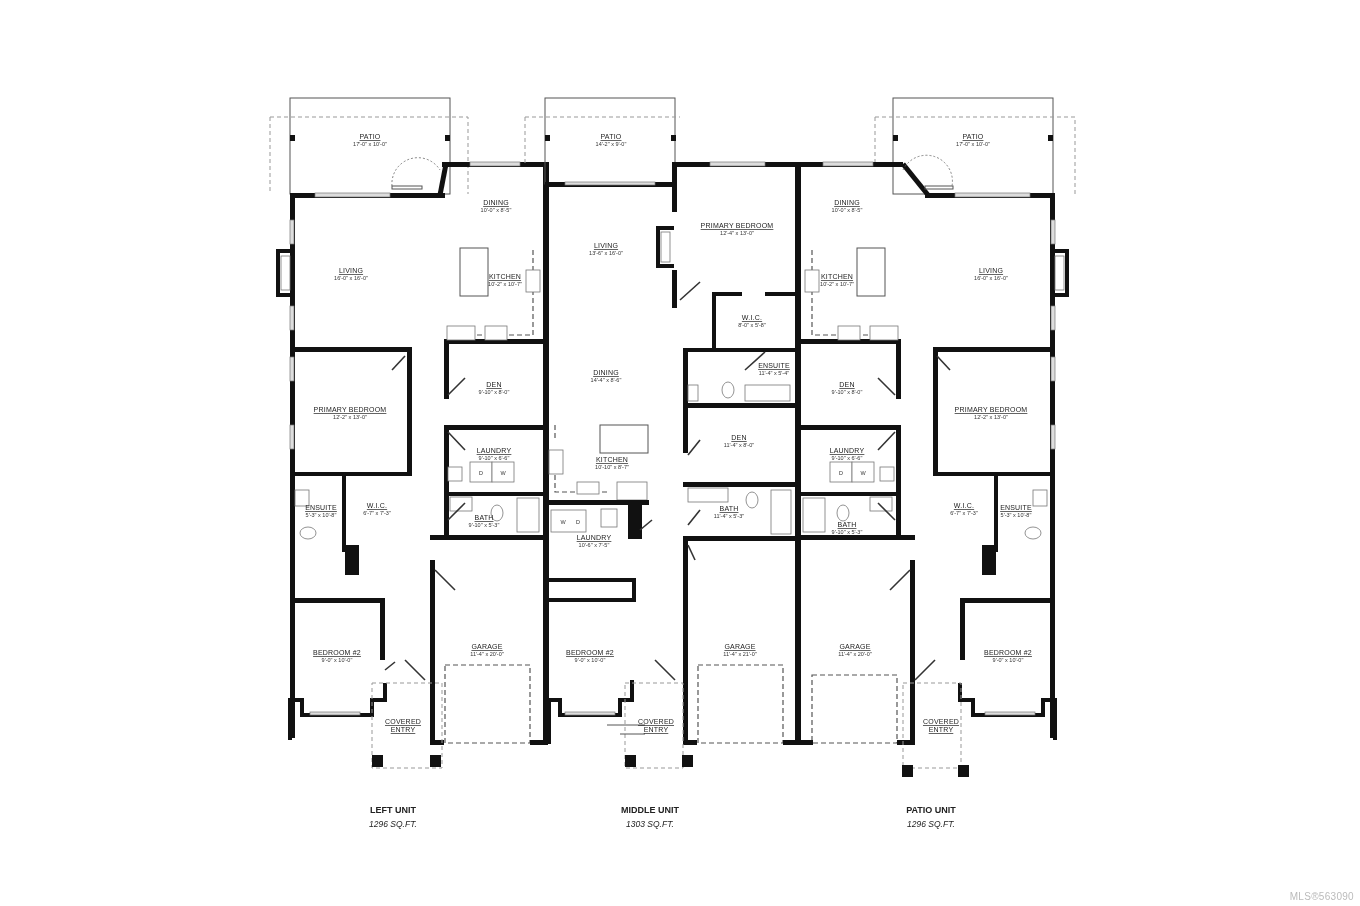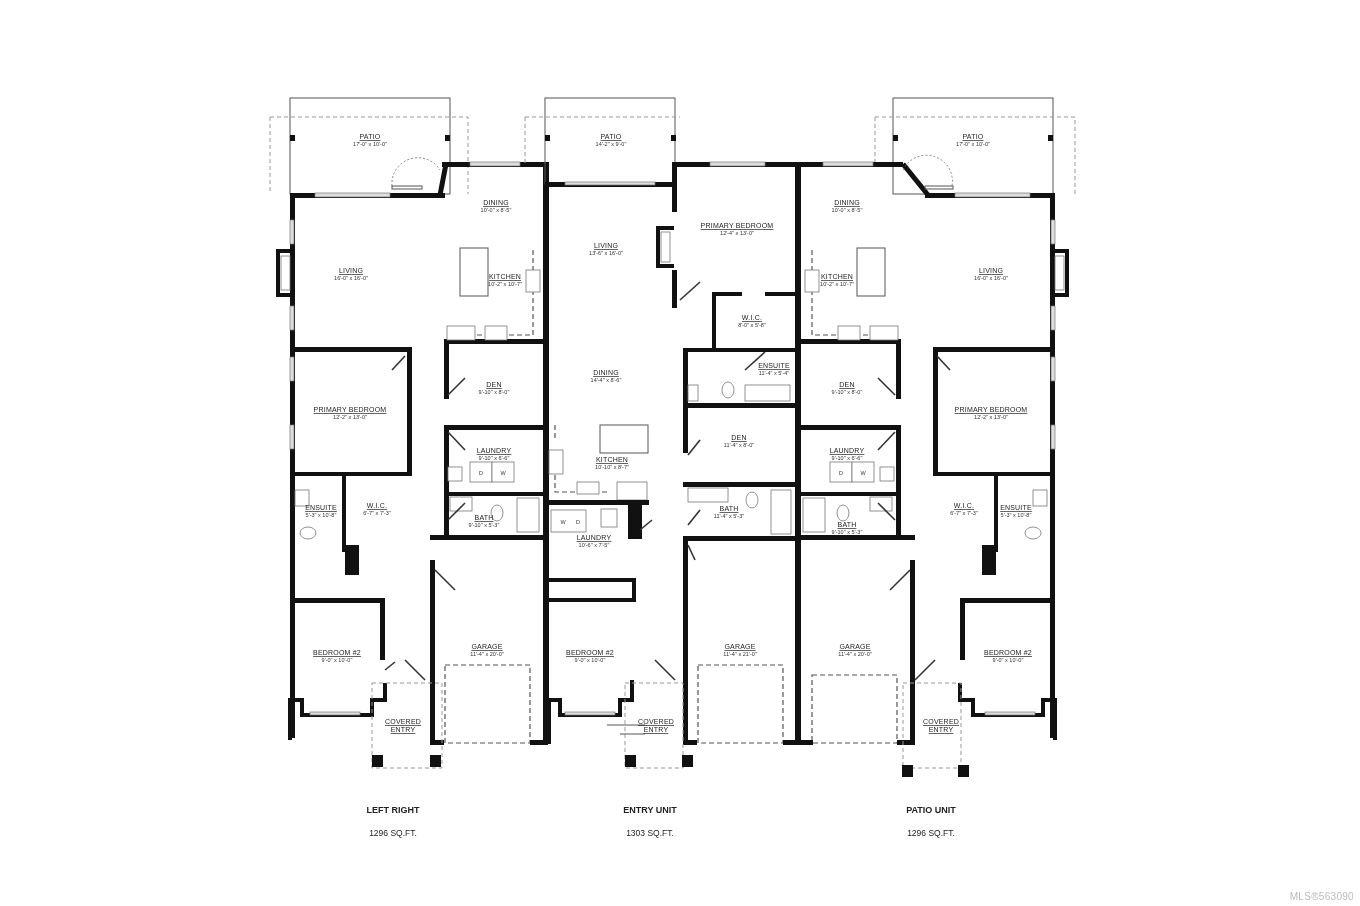--- a/index.html
+++ b/index.html
@@ -4,21 +4,21 @@
   <style>
     html, body { margin: 0; padding: 0; background: #ffffff; }
     body { width: 1360px; height: 906px; position: relative; overflow: hidden;
            font-family: "Liberation Sans", sans-serif; }
     #plan { position: absolute; left: 0; top: 0; width: 1360px; height: 906px; }
     .room-name { font-family: "Liberation Sans", sans-serif; font-size: 7px; fill: #222;
                  text-decoration: underline; text-anchor: middle; letter-spacing: 0.2px; }
     .room-dim { font-family: "Liberation Sans", sans-serif; font-size: 5.5px; fill: #333; text-anchor: middle; }
     .unit-label { position: absolute; width: 160px; text-align: center; color: #222; }
     .unit-title { font-size: 9px; font-weight: bold; display: block; }
-    .unit-area { font-size: 8.5px; display: block; margin-top: 13px; }
+    .unit-area { font-size: 8.5px; display: block; margin-top: 4px; font-style: italic; }
     .mls { position: absolute; right: 6px; bottom: 4px; font-size: 10px; color: #bbb; letter-spacing: 0.3px; }
     .wall { fill: #111; }
     .thin { stroke: #555; stroke-width: 1; fill: none; }
     .dash { stroke: #999; stroke-width: 1; fill: none; stroke-dasharray: 4 3; }
     .dash-dark { stroke: #555; stroke-width: 1.2; fill: none; stroke-dasharray: 5 3; }
     .win { fill: #ddd; stroke: #777; stroke-width: 0.7; }
     .fixture { fill: #fff; stroke: #777; stroke-width: 0.8; }
     .door { stroke: #333; stroke-width: 1.6; fill: none; }
     .swing { stroke: #666; stroke-width: 0.8; fill: none; stroke-dasharray: 2 2; }
     .post { fill: #111; }
@@ -329,25 +329,25 @@
     <text class="room-name" x="1008" y="655">BEDROOM #2</text>
     <text class="room-dim" x="1008" y="662">9'-0" x 10'-0"</text>
     <text class="room-name" x="855" y="649">GARAGE</text>
     <text class="room-dim" x="855" y="656">11'-4" x 20'-0"</text>
     <text class="room-name" x="941" y="724">COVERED</text>
     <text class="room-name" x="941" y="732">ENTRY</text>
   </g>
 </svg>
 
 <div class="unit-label" style="left:313px; top:805px;">
-  <span class="unit-title">LEFT RIGHT</span>
+  <span class="unit-title">LEFT UNIT</span>
   <span class="unit-area">1296 SQ.FT.</span>
 </div>
 <div class="unit-label" style="left:570px; top:805px;">
-  <span class="unit-title">ENTRY UNIT</span>
+  <span class="unit-title">MIDDLE UNIT</span>
   <span class="unit-area">1303 SQ.FT.</span>
 </div>
 <div class="unit-label" style="left:851px; top:805px;">
   <span class="unit-title">PATIO UNIT</span>
   <span class="unit-area">1296 SQ.FT.</span>
 </div>
 
 <div class="mls">MLS®563090</div>
 
 </body></html>

